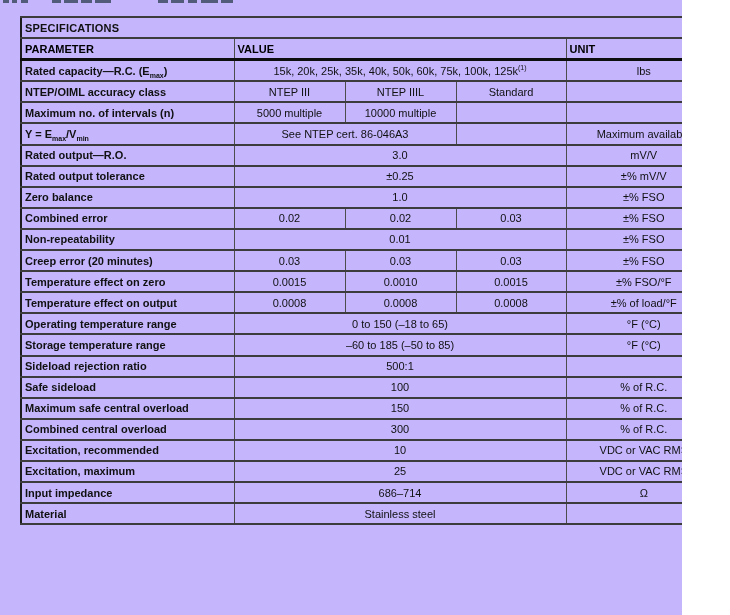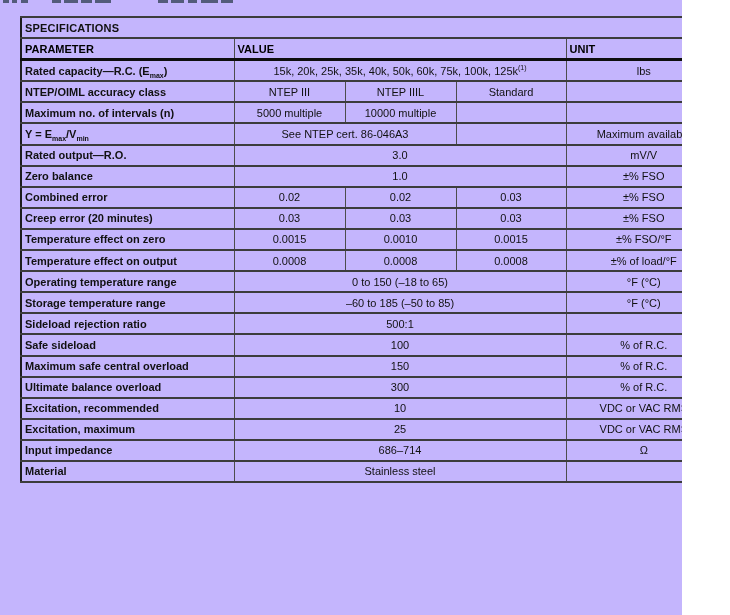--- a/index.html
+++ b/index.html
@@ -146,29 +146,39 @@
           <td class="val" colspan="2">See NTEP cert. 86-046A3</td>
           <td class="val" colspan="1"></td>
           <td class="unit">Maximum available</td>
         </tr>
         <tr>
           <td class="param">Rated output—R.O.</td>
           <td class="val" colspan="3">3.0</td>
           <td class="unit">mV/V</td>
         </tr>
         <tr>
+          <td class="param">Rated output tolerance</td>
+          <td class="val" colspan="3">±0.25</td>
+          <td class="unit">±% mV/V</td>
+        </tr>
+        <tr>
           <td class="param">Zero balance</td>
           <td class="val" colspan="3">1.0</td>
           <td class="unit">±% FSO</td>
         </tr>
         <tr>
           <td class="param">Combined error</td>
           <td class="val" colspan="1">0.02</td>
           <td class="val" colspan="1">0.02</td>
           <td class="val" colspan="1">0.03</td>
+          <td class="unit">±% FSO</td>
+        </tr>
+        <tr>
+          <td class="param">Non-repeatability</td>
+          <td class="val" colspan="3">0.01</td>
           <td class="unit">±% FSO</td>
         </tr>
         <tr>
           <td class="param">Creep error (20 minutes)</td>
           <td class="val" colspan="1">0.03</td>
           <td class="val" colspan="1">0.03</td>
           <td class="val" colspan="1">0.03</td>
           <td class="unit">±% FSO</td>
         </tr>
         <tr>
@@ -204,21 +214,21 @@
           <td class="param">Safe sideload</td>
           <td class="val" colspan="3">100</td>
           <td class="unit">% of R.C.</td>
         </tr>
         <tr>
           <td class="param">Maximum safe central overload</td>
           <td class="val" colspan="3">150</td>
           <td class="unit">% of R.C.</td>
         </tr>
         <tr>
-          <td class="param">Ultimate balance overload</td>
+          <td class="param">Combined central overload</td>
           <td class="val" colspan="3">300</td>
           <td class="unit">% of R.C.</td>
         </tr>
         <tr>
           <td class="param">Excitation, recommended</td>
           <td class="val" colspan="3">10</td>
           <td class="unit">VDC or VAC RMS</td>
         </tr>
         <tr>
           <td class="param">Excitation, maximum</td>

